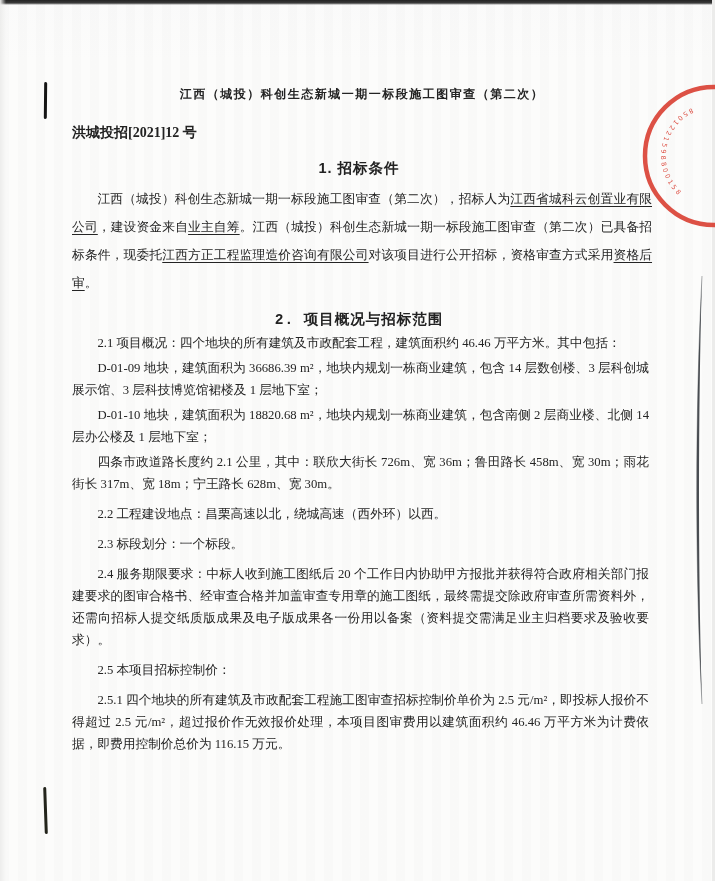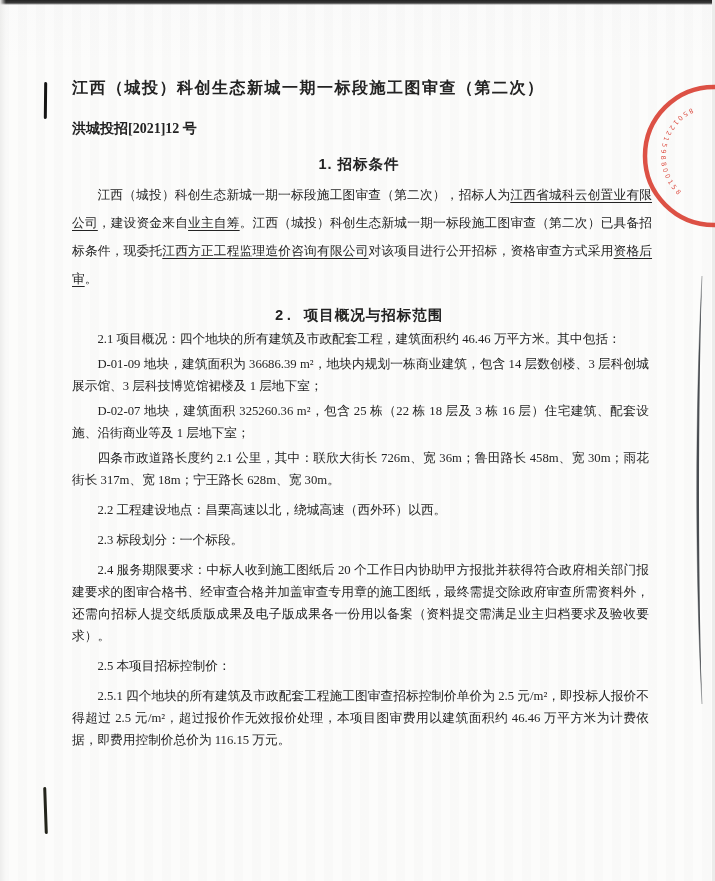--- a/index.html
+++ b/index.html
@@ -14,21 +14,21 @@
   .scan-top-band{position:absolute;top:0;left:0;width:715px;height:5px;
     background:linear-gradient(180deg,#232323 0,#3a3a3a 60%,rgba(120,120,120,0) 100%);}
   .scan-left-band{position:absolute;top:0;left:0;width:6px;height:881px;background:linear-gradient(90deg,#ededec,rgba(240,240,238,0));}
   .scan-right-band{position:absolute;top:0;right:0;width:3px;height:881px;background:#ececeb;}
   .mark{position:absolute;border-radius:2px;}
   .mark-1{left:44px;top:82px;width:3px;height:37px;background:#151515;transform:rotate(0.6deg);}
   .mark-2{left:44px;top:787px;width:3px;height:47px;background:#23241b;transform:rotate(-2deg);}
   .page-curl{position:absolute;left:692px;top:272px;}
   .seal{position:absolute;left:634px;top:76px;}
   .content{position:absolute;left:72px;top:78px;width:580px;}
-  .doc-title{margin:0;font-size:16px;font-weight:bold;text-align:left;letter-spacing:1.5px;
+  .doc-title{margin:8px;font-size:12px;font-weight:bold;text-align:center;letter-spacing:1.5px;
     font-family:"Liberation Sans","DejaVu Sans",sans-serif;color:#232323;}
   .doc-subtitle{margin:27px 0 0 0;font-size:20px;font-weight:bold;text-align:center;letter-spacing:3px;color:#222;}
   .doc-number{margin:21px 0 0 0;font-size:14px;font-weight:bold;text-align:left;color:#222;}
   .sec-heading{margin:17px 0 0 -6px;font-size:14.5px;font-weight:bold;letter-spacing:1px;
     font-family:"Liberation Sans","DejaVu Sans",sans-serif;color:#222;text-align:center;}
   .sec-heading.h2{margin-top:13px;font-family:Liberation Mono, monospace;}
   .intro p{margin:7px 0 0 0;font-size:12.7px;line-height:28px;text-align:justify;text-indent:2em;color:#242424;}
   .body2 p{margin:3px 3px 0 0;font-size:12.7px;line-height:22px;text-align:justify;text-indent:2em;color:#242424;}
   .body2 p.sp{margin-top:8px;}
   .u{text-decoration:underline;text-underline-offset:3px;text-decoration-thickness:1px;}
@@ -70,21 +70,21 @@
 
     <div class="sec-heading">1. 招标条件</div>
     <div class="intro">
       <p id="intro-paragraph"><span>江西（城投）科创生态新城一期一标段施工图审查（第二次），招标人为</span><span class="u">江西省城科云创置业有限公司</span><span>，建设资金来自</span><span class="u">业主自筹</span><span>。江西（城投）科创生态新城一期一标段施工图审查（第二次）已具备招标条件，现委托</span><span class="u">江西方正工程监理造价咨询有限公司</span><span>对该项目进行公开招标，资格审查方式采用</span><span class="u">资格后审</span><span>。</span></p>
     </div>
 
     <div class="sec-heading h2">2. 项目概况与招标范围</div>
     <div class="body2" id="section2-body">
         <p>2.1 项目概况：四个地块的所有建筑及市政配套工程，建筑面积约 46.46 万平方米。其中包括：</p>
         <p>D-01-09 地块，建筑面积为 36686.39 m²，地块内规划一栋商业建筑，包含 14 层数创楼、3 层科创城展示馆、3 层科技博览馆裙楼及 1 层地下室；</p>
-        <p>D-02-07 地块，建筑面积 325260.36 m²，包含 25 栋（22 栋 18 层及 3 栋 16 层）住宅建筑、配套设施、沿街商业等及 1 层地下室；</p>
+        <p>D-01-10 地块，建筑面积为 18820.68 m²，地块内规划一栋商业建筑，包含南侧 2 层商业楼、北侧 14 层办公楼及 1 层地下室；</p>
         <p>四条市政道路长度约 2.1 公里，其中：联欣大街长 726m、宽 36m；鲁田路长 458m、宽 30m；雨花街长 317m、宽 18m；宁王路长 628m、宽 30m。</p>
         <p class="sp">2.2 工程建设地点：昌栗高速以北，绕城高速（西外环）以西。</p>
         <p class="sp">2.3 标段划分：一个标段。</p>
         <p class="sp">2.4 服务期限要求：中标人收到施工图纸后 20 个工作日内协助甲方报批并获得符合政府相关部门报建要求的图审合格书、经审查合格并加盖审查专用章的施工图纸，最终需提交除政府审查所需资料外，还需向招标人提交纸质版成果及电子版成果各一份用以备案（资料提交需满足业主归档要求及验收要求）。</p>
         <p class="sp">2.5 本项目招标控制价：</p>
         <p class="sp">2.5.1 四个地块的所有建筑及市政配套工程施工图审查招标控制价单价为 2.5 元/m²，即投标人报价不得超过 2.5 元/m²，超过报价作无效报价处理，本项目图审费用以建筑面积约 46.46 万平方米为计费依据，即费用控制价总价为 116.15 万元。</p>
       </div>
   </div>
 
 </div>

